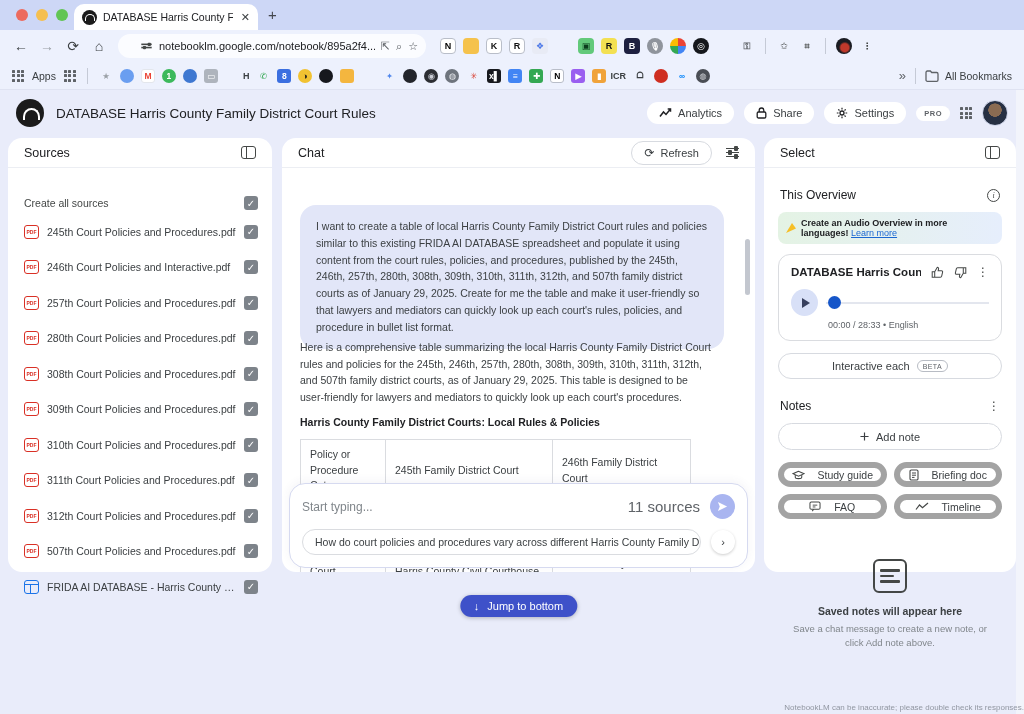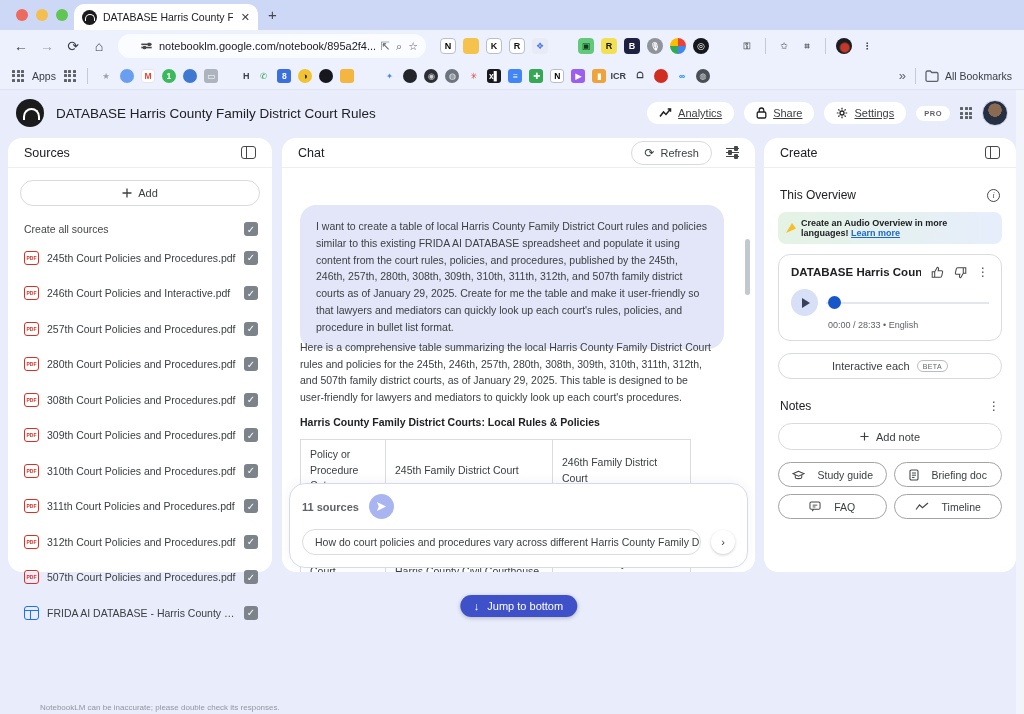--- a/index.html
+++ b/index.html
@@ -35,21 +35,21 @@
   .grid9 { display:inline-grid; grid-template-columns:repeat(3,3px); grid-gap:1.5px; }
   .grid9 i { width:3px; height:3px; background:#5f6368; border-radius:0.5px; }
   .bm-label { margin-left:auto; display:flex; align-items:center; gap:6px; color:#3c4043; }
 
   
   .appheader { position:absolute; left:0; top:90px; width:1024px; height:46px; display:flex; align-items:center; padding:0 16px; gap:12px; }
   .nlm-logo { width:28px; height:28px; border-radius:50%; background:#1b1b1b; position:relative; }
   .nlm-logo:before{content:"";position:absolute;left:7px;top:9px;width:13px;height:10px;border:2px solid #fff;border-bottom:none;border-radius:10px 10px 0 0;}
   .nb-title { font-size:13.5px; color:#202124; }
   .hdr-right { margin-left:auto; display:flex; align-items:center; gap:10px; }
-  .hchip { display:flex; align-items:center; gap:6px; background:#fff; border-radius:14px; padding:5px 12px; font-size:11px; color:#3c4043;text-decoration:underline; }
+  .hchip { display:flex; align-items:center; gap:6px; background:#fff; border-radius:14px; padding:5px 12px; font-size:11px; color:#3c4043; }
   .pro { background:#fff; border-radius:9px; padding:3px 8px; font-size:7.5px; letter-spacing:0.5px; color:#5f6368; font-weight:bold; }
   .avatar { width:26px; height:26px; border-radius:50%; background:radial-gradient(circle at 50% 38%, #8a6b52 0 34%, #273043 36% 100%); border:1px solid #cfd5ea; }
 
   
   .panel { position:absolute; background:#fff; border-radius:14px; top:138px; height:434px; }
   #sources-panel { left:8px; width:264px; }
   #chat-panel { left:282px; width:473px; }
   #studio-panel { left:764px; width:252px; }
   .p-head { height:30px; display:flex; align-items:center; padding:0 16px; border-bottom:1px solid #eceef3; font-size:12.5px; color:#202124; }
   .p-head .sp { flex:1; }
@@ -82,51 +82,51 @@
   .resp-h { margin-top:9px; font-weight:bold; font-size:10.5px; color:#202124; }
   table.court { border-collapse:collapse; margin-top:8px; width:390px; table-layout:fixed; }
   table.court th, table.court td { border:1px solid #dadce0; padding:7px 9px; font-size:10.5px; font-weight:normal; text-align:left; vertical-align:middle; line-height:1.5; color:#3c4043; }
   col.c0 { width:85px; } col.c1 { width:167px; } col.c2 { width:138px; }
   .cite { display:inline-flex; align-items:center; justify-content:center; min-width:9px; height:12px; padding:0 3.5px; border-radius:8px; background:#e9eaee; color:#5f6368; font-size:8.5px; margin-left:4px; vertical-align:1px; }
   .jump { position:absolute; left:50%; transform:translateX(-50%); top:457px; background:#3e51c9; color:#fff; border-radius:16px; height:22px; display:flex; align-items:center; gap:8px; padding:0 14px; font-size:11px; z-index:5; box-shadow:0 1px 4px rgba(0,0,0,.25); }
   .inputbox { position:absolute; left:7px; right:7px; bottom:4px; background:#fff; border:1px solid #d6daf0; border-radius:16px; z-index:6; padding:10px 12px 12px; box-shadow:0 -2px 10px rgba(60,64,120,.06); }
   .in-row { display:flex; align-items:center; gap:10px; }
   .typeinput { flex:1; border:none; outline:none; font-size:12px; color:#202124; font-family:inherit; background:transparent; }
   .typeinput::placeholder { color:#80868b; }
-  .srccount { font-size:11px; color:#5f6368;font-weight:bold; }
+  .srccount { font-size:15px; color:#5f6368; }
   .sendbtn { width:25px; height:25px; border-radius:50%; background:#a9b5f0; display:flex; align-items:center; justify-content:center; }
   .sugg-row { display:flex; align-items:center; gap:10px; margin-top:10px; }
   .sugg { flex:1; border:1px solid #dadce0; border-radius:14px; padding:6px 12px; font-size:10.5px; color:#3c4043; white-space:nowrap; overflow:hidden; }
   .next-circ { width:24px; height:24px; border-radius:50%; background:#fff; box-shadow:0 1px 3px rgba(0,0,0,.2); display:flex; align-items:center; justify-content:center; font-size:11px; color:#3c4043; }
-  .disclaimer { position:absolute; left:0; right:0; top:703px; text-align:left; font-size:8px; color:#9196a1;margin-left:40px; }
+  .disclaimer { position:absolute; left:0; right:0; top:703px; text-align:right; font-size:8px; color:#9196a1;margin-left:40px; }
 
   
   .st-body { padding:12px 14px; }
   .st-sec { display:flex; align-items:center; font-size:12px; color:#202124; margin:8px 2px 10px; }
   .st-sec .sp { flex:1; }
   .info { width:13px; height:13px; border:1.2px solid #444746; border-radius:50%; font-size:8px; display:flex; align-items:center; justify-content:center; color:#444746; font-family:"Liberation Serif",serif; font-style:italic; }
   .banner { background:linear-gradient(90deg,#e4f3e4,#e6eefc); border-radius:8px; padding:6px 8px; font-size:9px; color:#202124; font-weight:bold; display:flex; gap:5px; align-items:center; }
-  .banner a { color:#1a67d2; font-weight:bold;margin-top:29px; }
+  .banner a { color:#1a67d2; font-weight:normal;margin-top:29px; }
   .pop { width:10px; height:10px; background:#f6bf26; clip-path:polygon(0 100%,60% 0,100% 55%); flex:0 0 10px; }
   .aud-card { border:1px solid #dadce0; border-radius:12px; padding:10px 12px; margin-top:10px; }
   .aud-title-row { display:flex; align-items:center; gap:10px; }
   .aud-title { flex:1; font-size:11.5px; font-weight:bold; color:#202124; white-space:nowrap; overflow:hidden; }
   .dots3 { color:#444746; font-size:12px; letter-spacing:0; }
   .play-row { display:flex; align-items:center; gap:8px; margin-top:10px; }
   .playbtn { width:27px; height:27px; border-radius:50%; background:#d8e0f7; display:flex; align-items:center; justify-content:center; }
   .playbtn i { display:block; width:0; height:0; border-left:8px solid #38405e; border-top:5px solid transparent; border-bottom:5px solid transparent; margin-left:2px; }
   .track { flex:1; position:relative; height:14px; }
   .track .line { position:absolute; left:0; right:0; top:6px; height:2px; background:#e3e6ee; }
   .track .knob { position:absolute; left:2px; top:0; width:13px; height:13px; border-radius:50%; background:#1656c9; }
   .timetxt { font-size:9px; color:#5f6368; margin:4px 0 0 37px; }
   .imode { margin-top:12px; border:1px solid #d7dae0; border-radius:16px; height:26px; display:flex; align-items:center; justify-content:center; gap:7px; font-size:11px; color:#3c4043; }
   .beta { border:1px solid #b8bcc4; border-radius:8px; font-size:7px; padding:1.5px 5px; color:#5f6368; letter-spacing:.4px; }
   .addnote { border:1px solid #d7dae0; border-radius:15px; height:27px; display:flex; align-items:center; justify-content:center; gap:7px; font-size:11px; color:#3c4043; margin:4px 0 12px; }
   .chips { display:grid; grid-template-columns:1fr 1fr; gap:7px; }
-  .chip { border:1px solid #a3a3a3; border-radius:14px; height:25px; display:flex; align-items:center; justify-content:center; gap:13px; font-size:10.5px; color:#3c4043; }
+  .chip { border:6px solid #a3a3a3; border-radius:14px; height:25px; display:flex; align-items:center; justify-content:center; gap:13px; font-size:10.5px; color:#3c4043; }
   .empty { text-align:center; margin-top:40px; }
   .docico { width:34px; height:34px; border:2.5px solid #444746; border-radius:6px; margin:0 auto 12px; display:flex; flex-direction:column; justify-content:center; gap:3px; padding:0 5px; }
   .docico i { display:block; height:2.5px; background:#444746; border-radius:1px; }
   .docico i:nth-child(2){ width:70%; }
   .empty-t { font-size:10.5px; font-weight:bold; color:#3c4043; }
   .empty-s { font-size:9.5px; color:#80868b; margin-top:5px; line-height:1.5; padding:0 6px; }
   .winscroll { position:absolute; right:0; top:90px; width:8px; height:624px; background:#f2f4fb; }
   svg { display:block; }
 </style>
 </head>
@@ -295,26 +295,20 @@
     </div>
   </div>
 
   <div class="panel" id="sources-panel">
     <div class="p-head">
       <span>Sources</span>
       <span class="sp"></span>
       <span class="panelico"></span>
     </div>
     <div class="src-btns">
-      <span class="src-btn">
-        <svg width="10" height="10" viewBox="0 0 10 10">
-            <path d="M5 .5v9M.5 5h9" stroke="#3c4043" stroke-width="1.3"></path>
-          </svg>
-        <span>Add</span>
-      </span>
     </div>
     <div class="selall">
       <span>Create all sources</span>
       <span class="sp"></span>
       <span class="ck">✓</span>
     </div>
     <div id="src-list">
   <div class="src-row">
     <span class="pdfico">PDF</span>
     <span class="nm">245th Court Policies and Procedures.pdf</span>
@@ -435,37 +429,38 @@
             </tbody>
         </table>
       </div>
     </div>
     <div class="jump">
       <span>↓</span>
       <span>Jump to bottom</span>
     </div>
     <div class="inputbox">
       <div class="in-row">
+        <input class="typeinput" placeholder="Start typing..." style="">
         <span class="srccount">11 sources</span>
         <span class="sendbtn">
           <svg width="11" height="11" viewBox="0 0 12 12">
               <path d="M1 1l10 5L1 11l2-5z" fill="#fff"></path>
             </svg>
         </span>
       </div>
       <div class="sugg-row">
         <span class="sugg">How do court policies and procedures vary across different Harris County Family District Courts?</span>
         <span class="next-circ">›</span>
       </div>
     </div>
   </div>
 
   <div class="panel" id="studio-panel">
     <div class="p-head">
-      <span>Create</span>
+      <span>Select</span>
       <span class="sp"></span>
       <span class="panelico"></span>
     </div>
     <div class="st-body">
       <div class="st-sec">
         <span>This Overview</span>
         <span class="sp"></span>
         <span class="info">i</span>
       </div>
       <div class="banner">
@@ -533,18 +528,27 @@
             </svg>
           <span>FAQ</span>
         </span>
         <span class="chip">
           <svg width="14" height="9" viewBox="0 0 14 9">
               <path d="M1 7.5 4.5 3l3 2.8L13 1" fill="none" stroke="#444746" stroke-width="1.2"></path>
             </svg>
           <span>Timeline</span>
         </span>
       </div>
+      <div class="empty">
+        <span class="docico">
+            <i></i>
+            <i></i>
+            <i></i>
+          </span>
+        <div class="empty-t">Saved notes will appear here</div>
+        <div class="empty-s">Save a chat message to create a new note, or click Add note above.</div>
+      </div>
     </div>
   </div>
 
   <div class="winscroll"></div>
   <div class="disclaimer">NotebookLM can be inaccurate; please double check its responses.</div>
 </div>
 
 </body></html>

